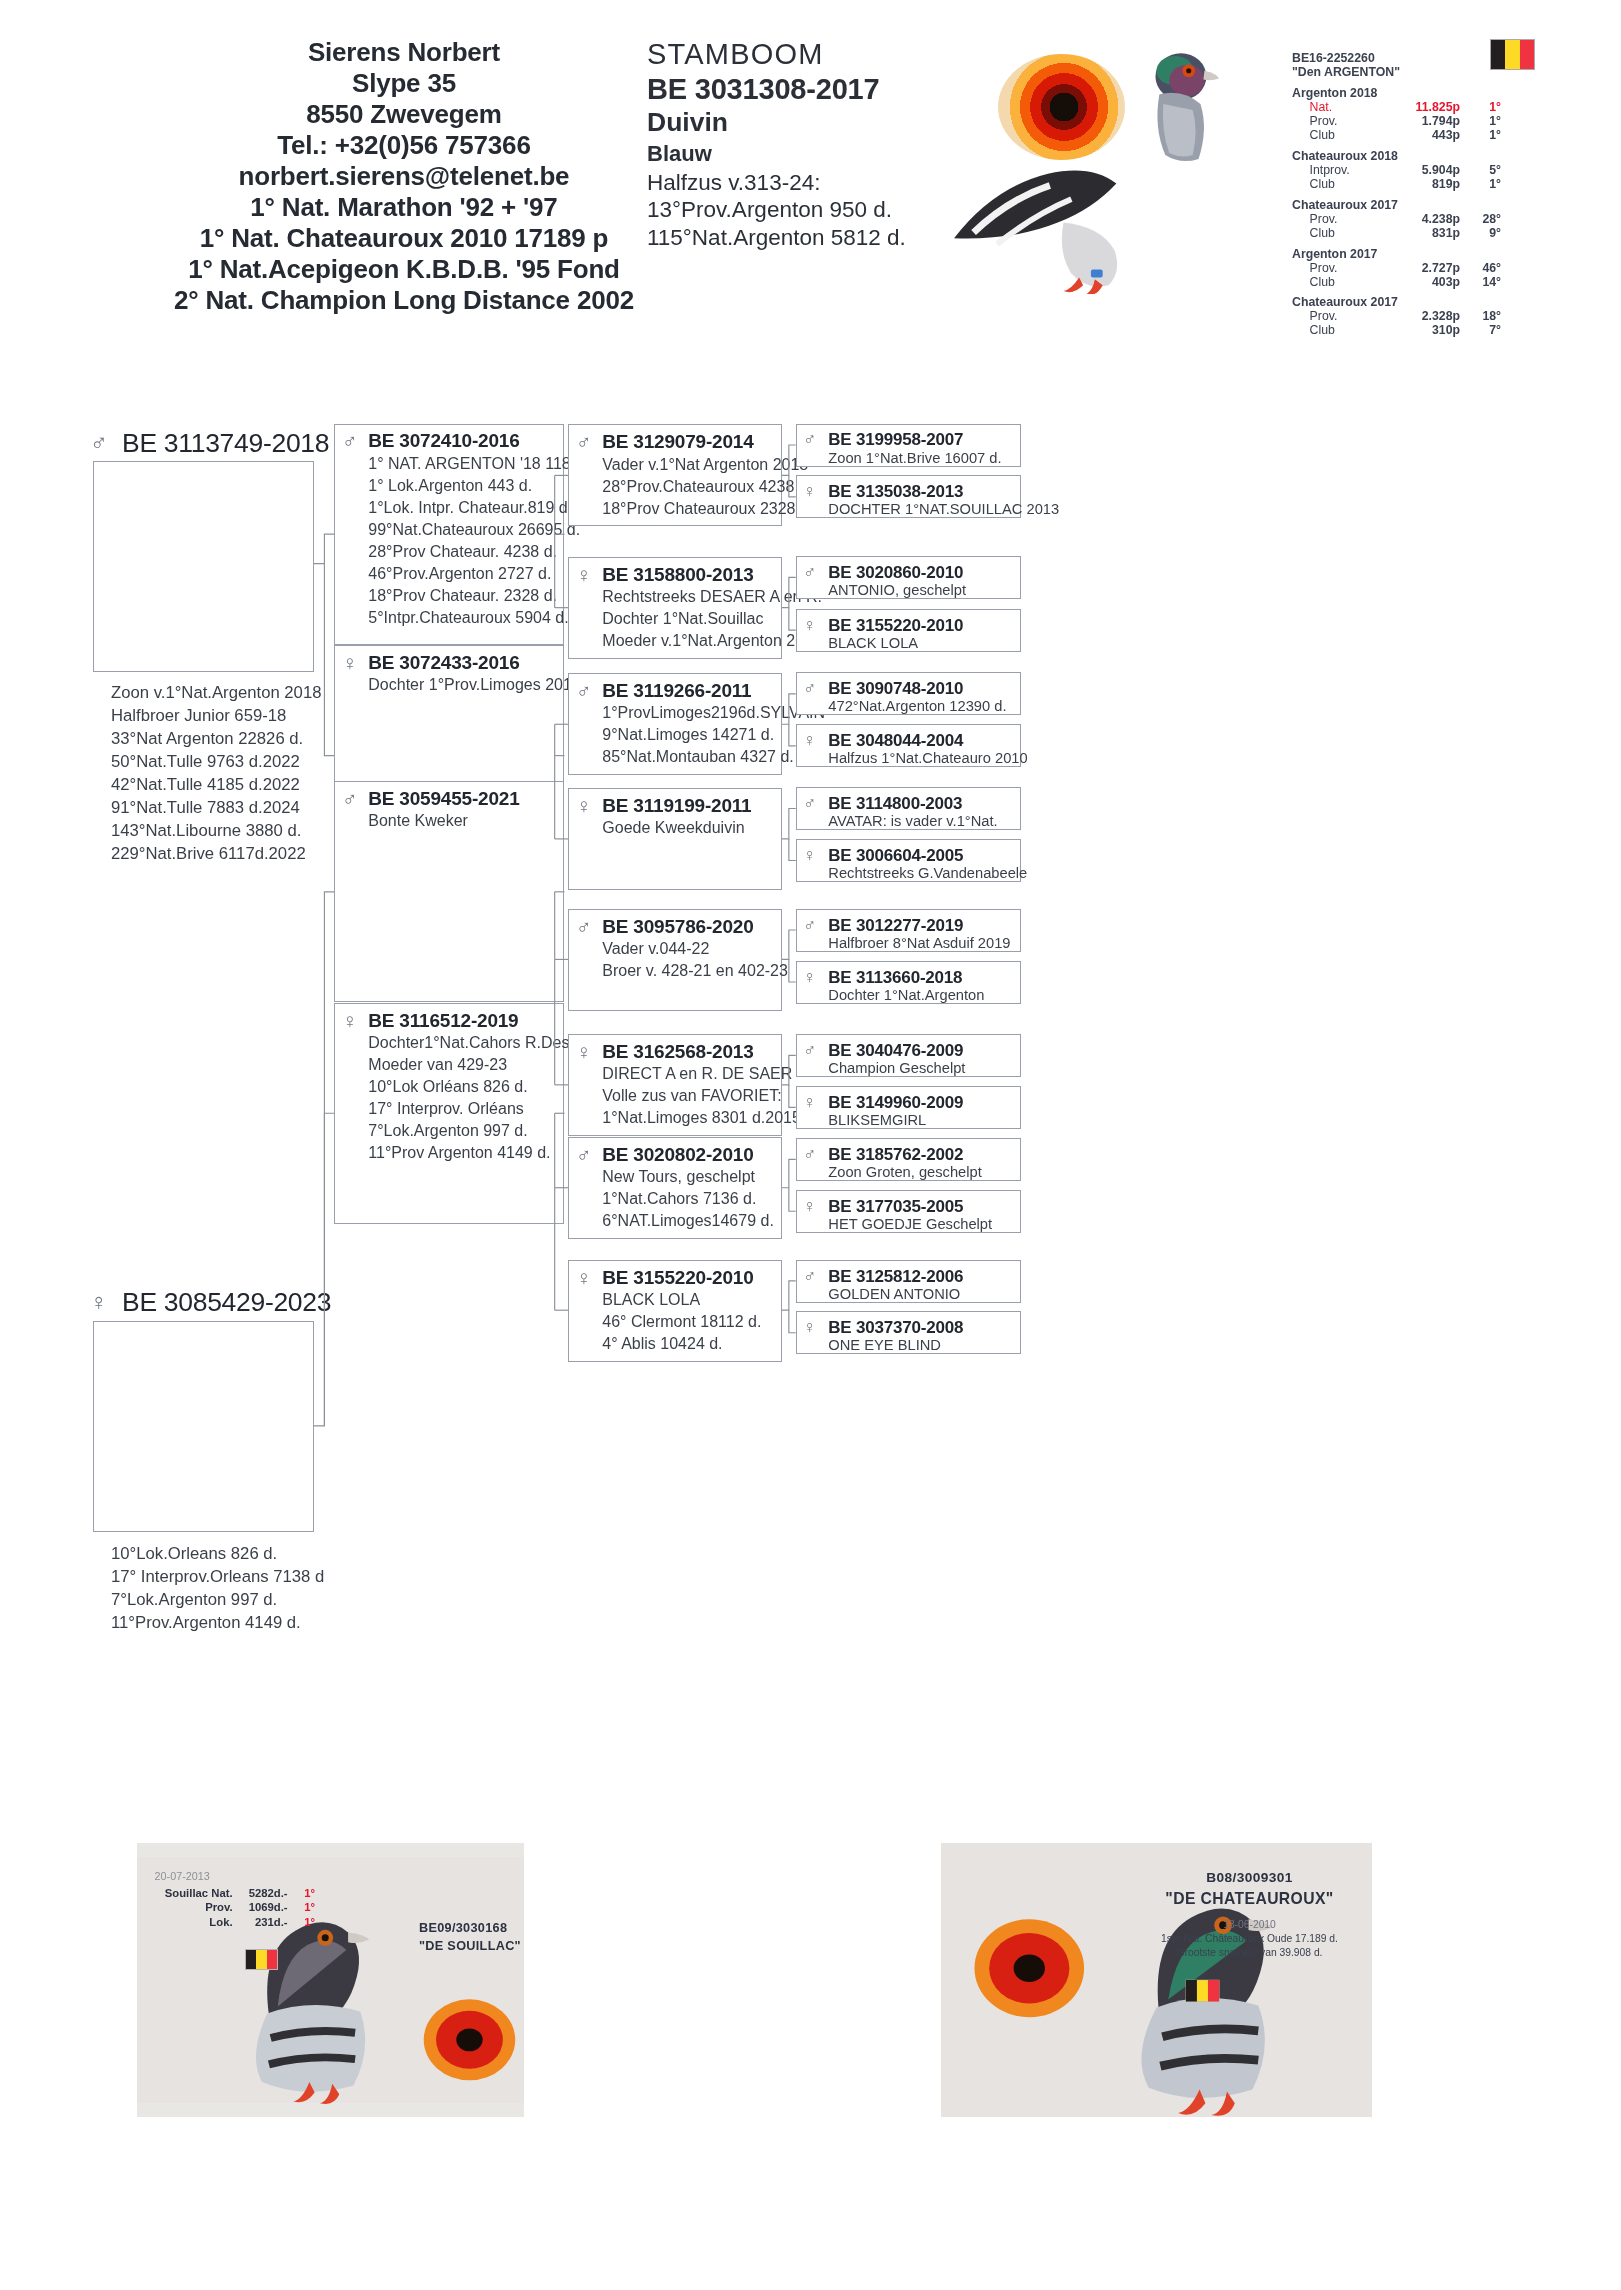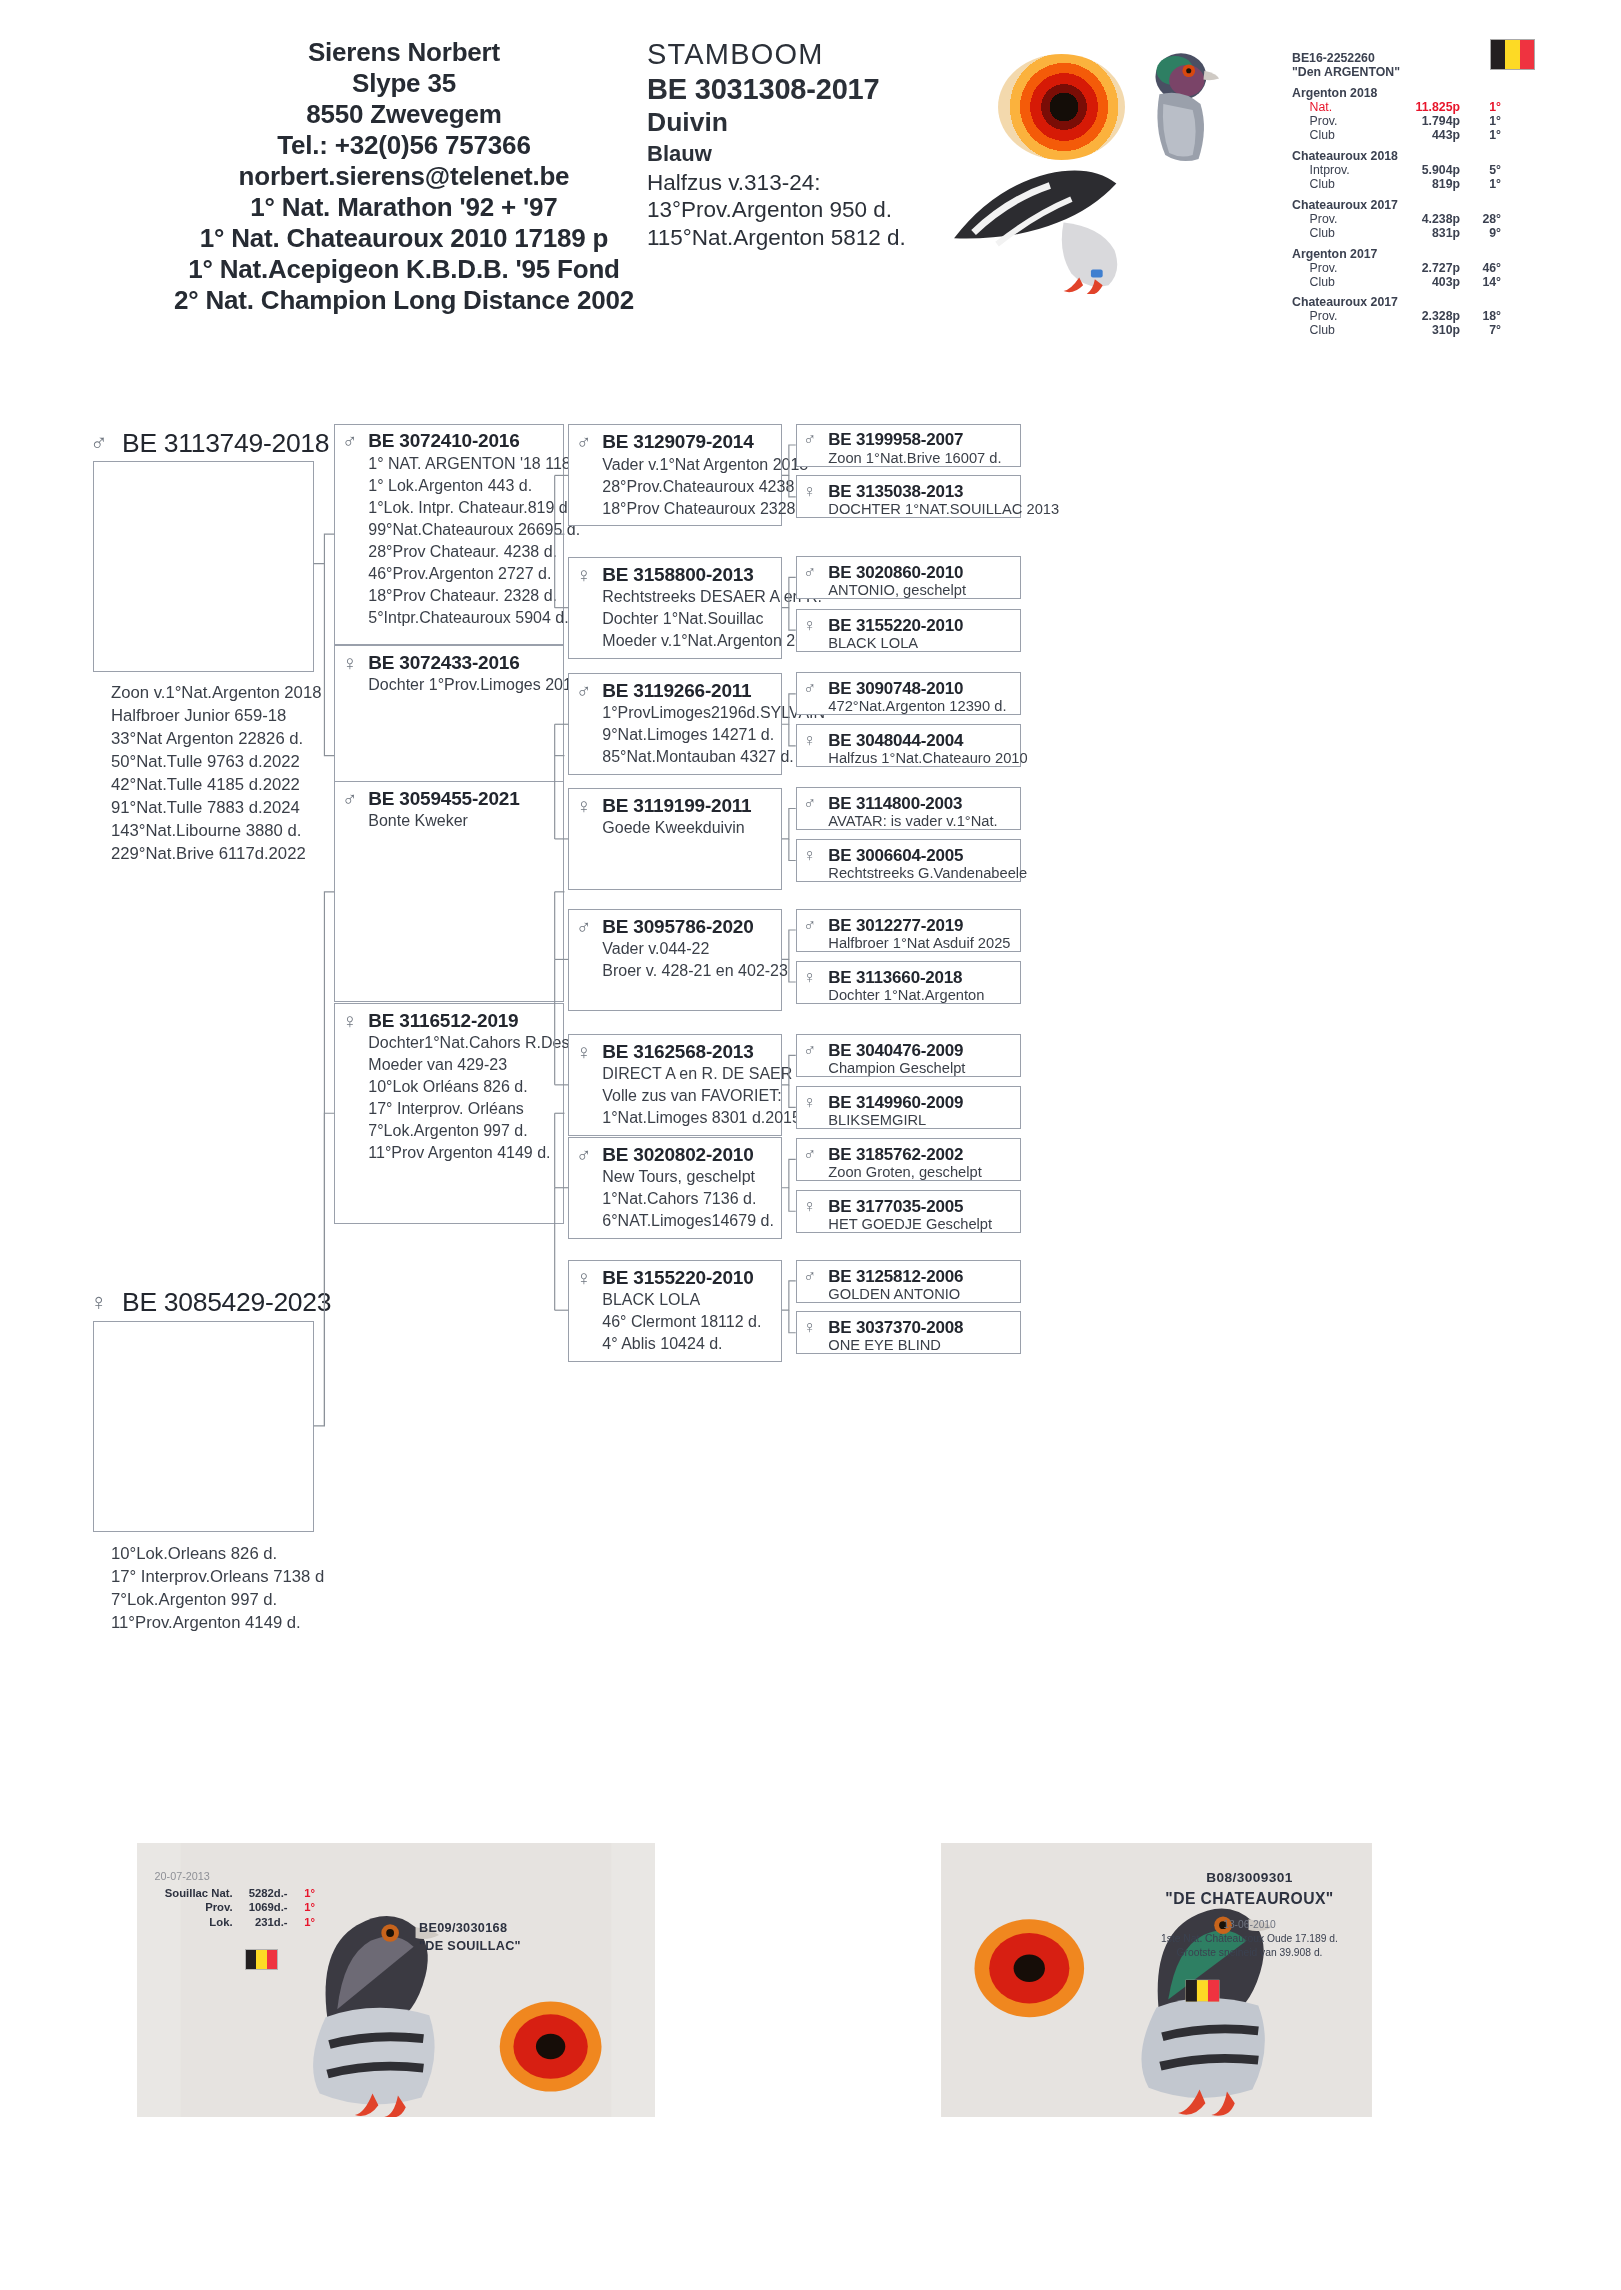--- a/index.html
+++ b/index.html
@@ -436,21 +436,21 @@
       <div class="sex">♀</div>
       <div class="ring">BE 3006604-2005</div>
       <div class="lines">
         <div>Rechtstreeks G.Vandenabeele</div>
       </div>
     </div>
   <div class="box small" id="g4-8" style="left:796px; top:463px; width:225px; height:43px;">
       <div class="sex">♂</div>
       <div class="ring">BE 3012277-2019</div>
       <div class="lines">
-        <div>Halfbroer 1°Nat Asduif 2025</div>
+        <div>Halfbroer 8°Nat Asduif 2019</div>
       </div>
     </div>
   <div class="box small" id="g4-9" style="left:796px; top:515px; width:225px; height:43px;">
       <div class="sex">♀</div>
       <div class="ring">BE 3113660-2018</div>
       <div class="lines">
         <div>Dochter 1°Nat.Argenton</div>
       </div>
     </div>
   <div class="box small" id="g4-10" style="left:796px; top:588px; width:225px; height:43px;">
@@ -542,21 +542,21 @@
       <path d="M798 757 H805 V728 H812"></path>
         <path d="M805 757 V781 H812"></path>
       <path d="M798 882 H805 V852 H812"></path>
         <path d="M805 882 V905 H812"></path>
     </g>
   </svg>
 </div>
 
 <div id="photos">
 
-  <div class="photo" style="left:137px; top:24.5px; width:518px; height:274px;">
+  <div class="photo" style="left:137px; top:24.5px; width:387px; height:274px;">
     <svg viewBox="0 0 440 280" style="position:absolute;inset:0;width:100%;height:100%">
       <rect width="440" height="280" fill="#e6e3e0"></rect>
       <path d="M150 180 q-10 -72 30 -96 q34 -20 60 2 q18 18 10 50 q-10 40 -38 52 z" fill="#3b3a42"></path>
       <path d="M160 170 q6 -54 34 -70 q26 -12 44 6" fill="#6d6a75"></path>
       <circle cx="214" cy="92" r="9" fill="#c8641c"></circle>
         <circle cx="214" cy="92" r="4" fill="#1a1208"></circle>
       <path d="M240 86 q18 2 24 8 q-12 6 -24 3 z" fill="#cfcac4"></path>
       <path d="M148 178 q-22 48 -6 78 q48 20 104 4 q22 -42 8 -84 q-54 -16 -106 2 z" fill="#c8ccd3"></path>
       <path d="M152 206 q44 -12 96 -6" stroke="#2f2f34" stroke-width="9" fill="none"></path>
       <path d="M150 236 q46 -12 98 -6" stroke="#2f2f34" stroke-width="9" fill="none"></path>

